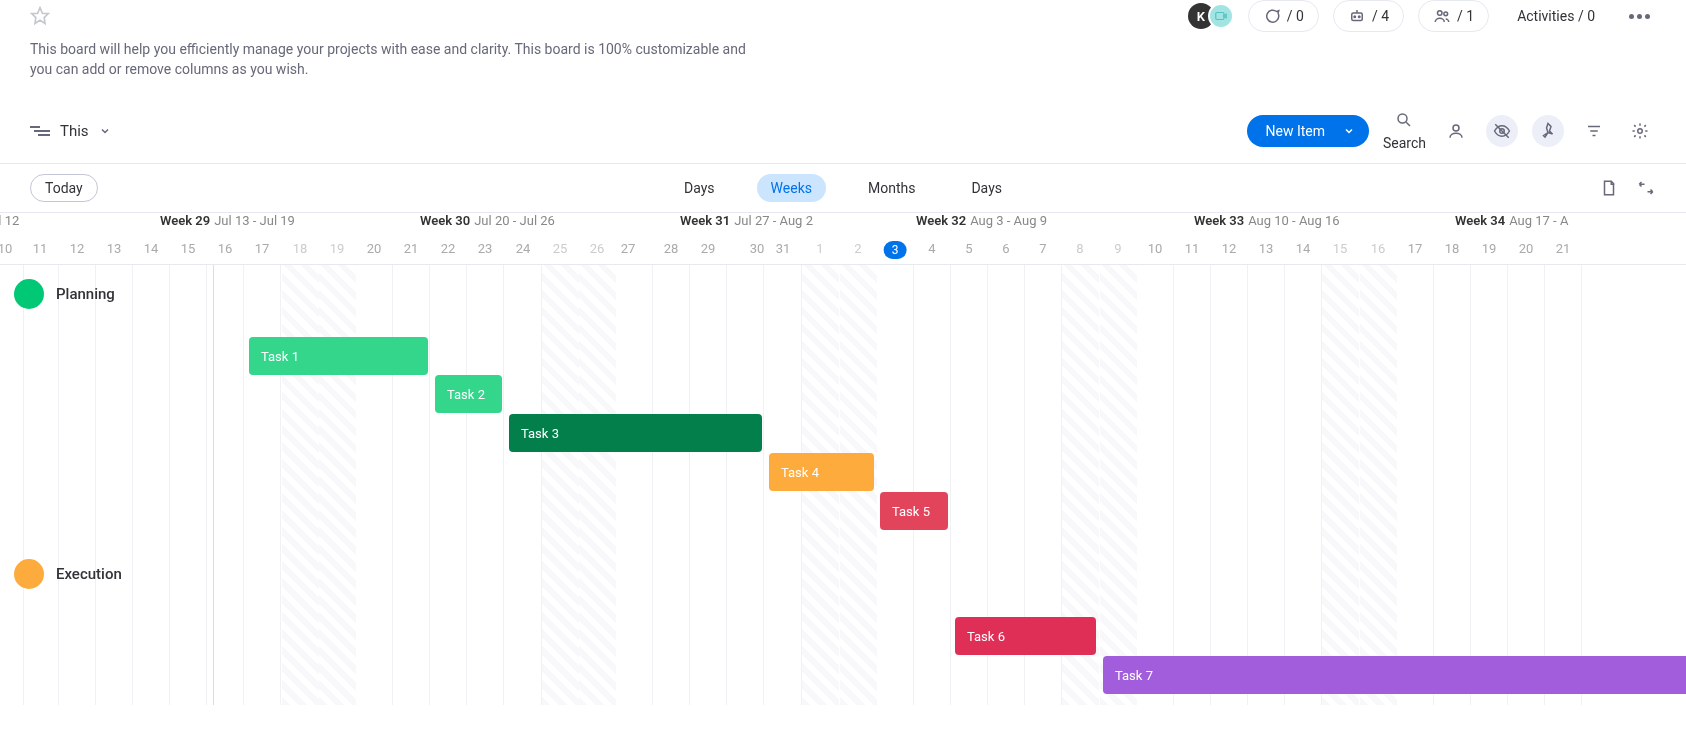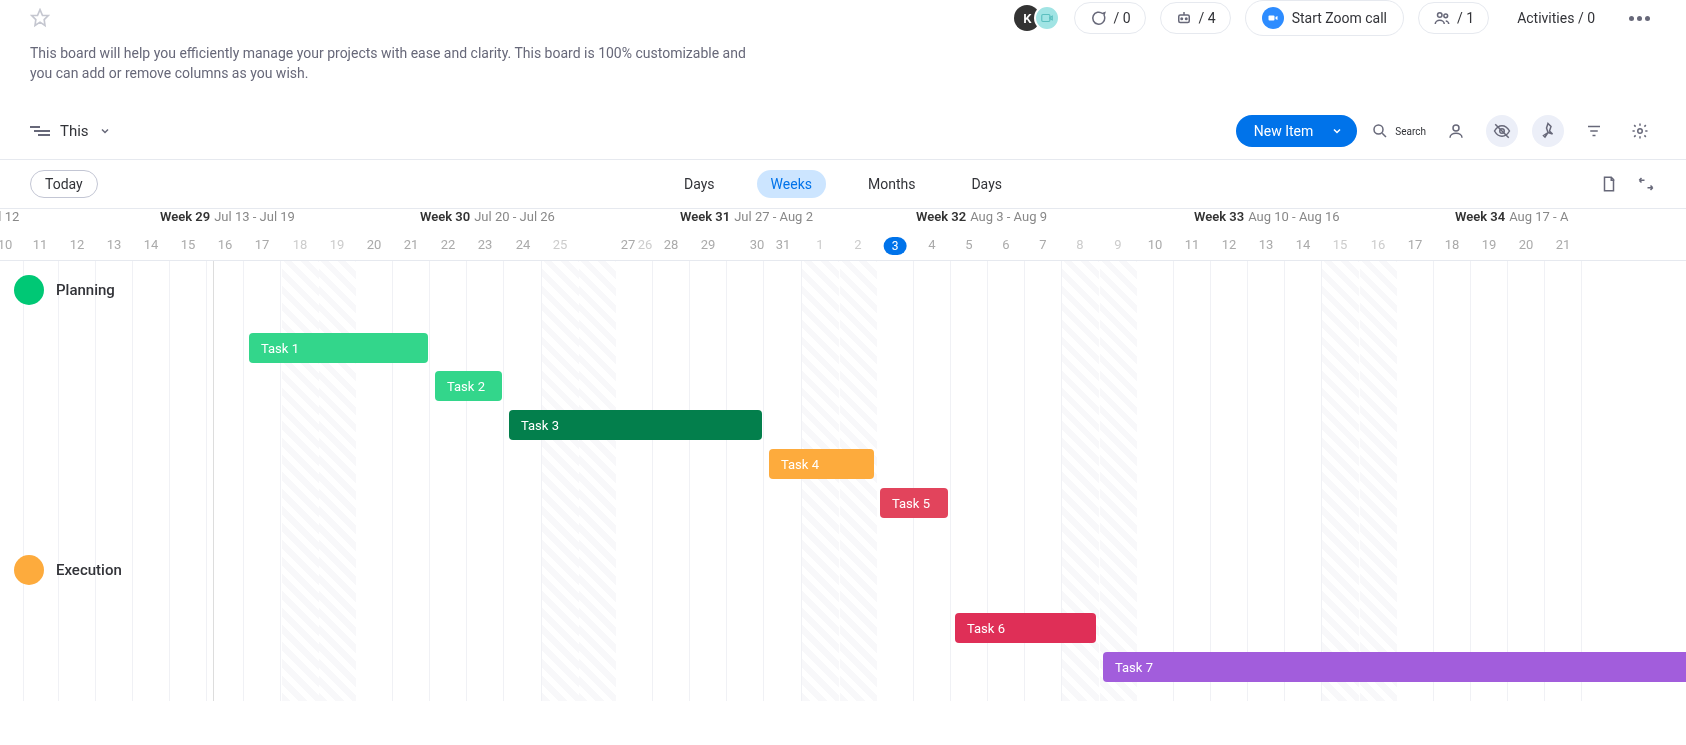--- a/index.html
+++ b/index.html
@@ -23,21 +23,21 @@
   .desc { color:#676879; font-size:14px; max-width:730px; margin-top:8px; line-height:1.4; }
 
   .view-row { display:flex; align-items:center; justify-content:space-between; padding:16px 30px 12px 30px; border-bottom:1px solid #e6e9ef; }
   .view-left { display:flex; align-items:center; gap:10px; font-size:15px; cursor:pointer; }
   .gantt-icon { display:inline-flex; flex-direction:column; gap:2px; }
   .gantt-icon span { height:2px; background:#676879; display:block; }
   .view-right { display:flex; align-items:center; gap:14px; }
   .new-item { display:flex; align-items:center; background:#0073ea; color:#fff; border-radius:18px; overflow:hidden; cursor:pointer; }
   .new-item span { padding:8px 12px 8px 18px; font-size:14px; }
   .new-item .chev { padding:8px 14px 8px 6px; }
-  .search-btn { display:flex; align-items:center; gap:6px; cursor:pointer; font-size:10px; }
+  .search-btn { display:flex; align-items:center; gap:6px; cursor:pointer; font-size:14px;flex-direction:column; }
   .icon-btn { width:32px; height:32px; border-radius:50%; display:flex; align-items:center; justify-content:center; cursor:pointer; color:#676879;}
   .icon-btn.grey { background:#eceff8; }
 
   .timeline-controls { display:flex; align-items:center; padding:10px 30px; border-bottom:1px solid #e6e9ef; position:relative; }
   .today-btn { border:1px solid #c3c6d4; border-radius:16px; padding:5px 14px; font-size:14px; cursor:pointer; }
   .scale-tabs { position:absolute; left:50%; transform:translateX(-50%); display:flex; gap:28px; font-size:14px; }
   .scale-tabs div { cursor:pointer; padding:6px 14px; border-radius:14px; }
   .scale-tabs .active { background:#cce5ff; color:#0073ea; }
   .right-controls { margin-left:auto; display:flex; gap:18px; }
 
@@ -52,21 +52,21 @@
   .day-label.weekend { color:#ccc; }
   .grid-col { position:absolute; top:0; bottom:0; width:1px; background:#f0f1f5; }
   .grid-col.weekend { background:repeating-linear-gradient(45deg,#f8f8fa,#f8f8fa 6px,#fff 6px,#fff 12px); width:37px;}
   .side-divider { position:absolute; top:0; bottom:0; width:1px; background:#ddd; z-index:2;}
 
   .row-block { position:relative; height: 440px; }
   .group-header { display:flex; align-items:center; gap:12px; padding:14px 14px; position:relative; z-index:3;}
   .group-dot { width:30px; height:30px; border-radius:50%; }
   .group-title { font-size:15px; font-weight:500; }
 
-  .task-bar { position:absolute; height:30px; border-radius:4px; color:#fff; font-size:13px; display:flex; align-items:center; padding:0 12px; z-index:3; cursor:pointer; }
+  .task-bar { position:absolute; height:38px; border-radius:4px; color:#fff; font-size:13px; display:flex; align-items:center; padding:0 12px; z-index:3; cursor:pointer; }
 
   svg { display:block; }
 </style>
 </head>
 <body>
 
 <div class="header">
   <div class="title-row">
     <div class="title-left">
       <span class="star-icon">
@@ -92,29 +92,20 @@
         <span>/ 0</span>
       </div>
       <div class="pill">
         <svg viewBox="0 0 24 24" fill="none" stroke="#676879" stroke-width="2">
             <rect x="5" y="8" width="14" height="10" rx="2"></rect>
             <circle cx="9" cy="13" r="1"></circle>
             <circle cx="15" cy="13" r="1"></circle>
             <path d="M12 4v4"></path>
           </svg>
         <span>/ 4</span>
-      </div>
-      <div class="zoom-btn">
-        <div class="zoom-icon">
-          <svg width="12" height="12" viewBox="0 0 24 24" fill="#fff">
-              <rect x="3" y="7" width="12" height="10" rx="2"></rect>
-              <path d="M17 10l4-2v8l-4-2z"></path>
-            </svg>
-        </div>
-        <span>Start Zoom call</span>
       </div>
       <div class="pill">
         <svg viewBox="0 0 24 24" fill="none" stroke="#676879" stroke-width="2">
             <circle cx="9" cy="8" r="3"></circle>
             <path d="M3 20c0-3 3-5 6-5s6 2 6 5"></path>
             <circle cx="17" cy="9" r="2.5"></circle>
             <path d="M21 20c0-2-2-4-4-4"></path>
           </svg>
         <span>/ 1</span>
       </div>
@@ -237,21 +228,21 @@
       <div class="day-label" style="left: 225px;">16</div>
       <div class="day-label" style="left: 262px;">17</div>
       <div class="day-label weekend" style="left: 300px;">18</div>
       <div class="day-label weekend" style="left: 337px;">19</div>
       <div class="day-label" style="left: 374px;">20</div>
       <div class="day-label" style="left: 411px;">21</div>
       <div class="day-label" style="left: 448px;">22</div>
       <div class="day-label" style="left: 485px;">23</div>
       <div class="day-label" style="left: 523px;">24</div>
       <div class="day-label weekend" style="left: 560px;">25</div>
-      <div class="day-label weekend" style="left: 597px; margin-left: 48px;">26</div>
+      <div class="day-label weekend" style="left: 597px;">26</div>
       <div class="day-label" style="left: 628px;">27</div>
       <div class="day-label" style="left: 671px;">28</div>
       <div class="day-label" style="left: 708px;">29</div>
       <div class="day-label" style="left: 757px;">30</div>
       <div class="day-label" style="left: 783px;">31</div>
       <div class="day-label weekend" style="left: 820px;">1</div>
       <div class="day-label weekend" style="left: 858px;">2</div>
       <div class="day-label today" style="left: 895px;">3</div>
       <div class="day-label" style="left: 932px;">4</div>
       <div class="day-label" style="left: 969px;">5</div>

